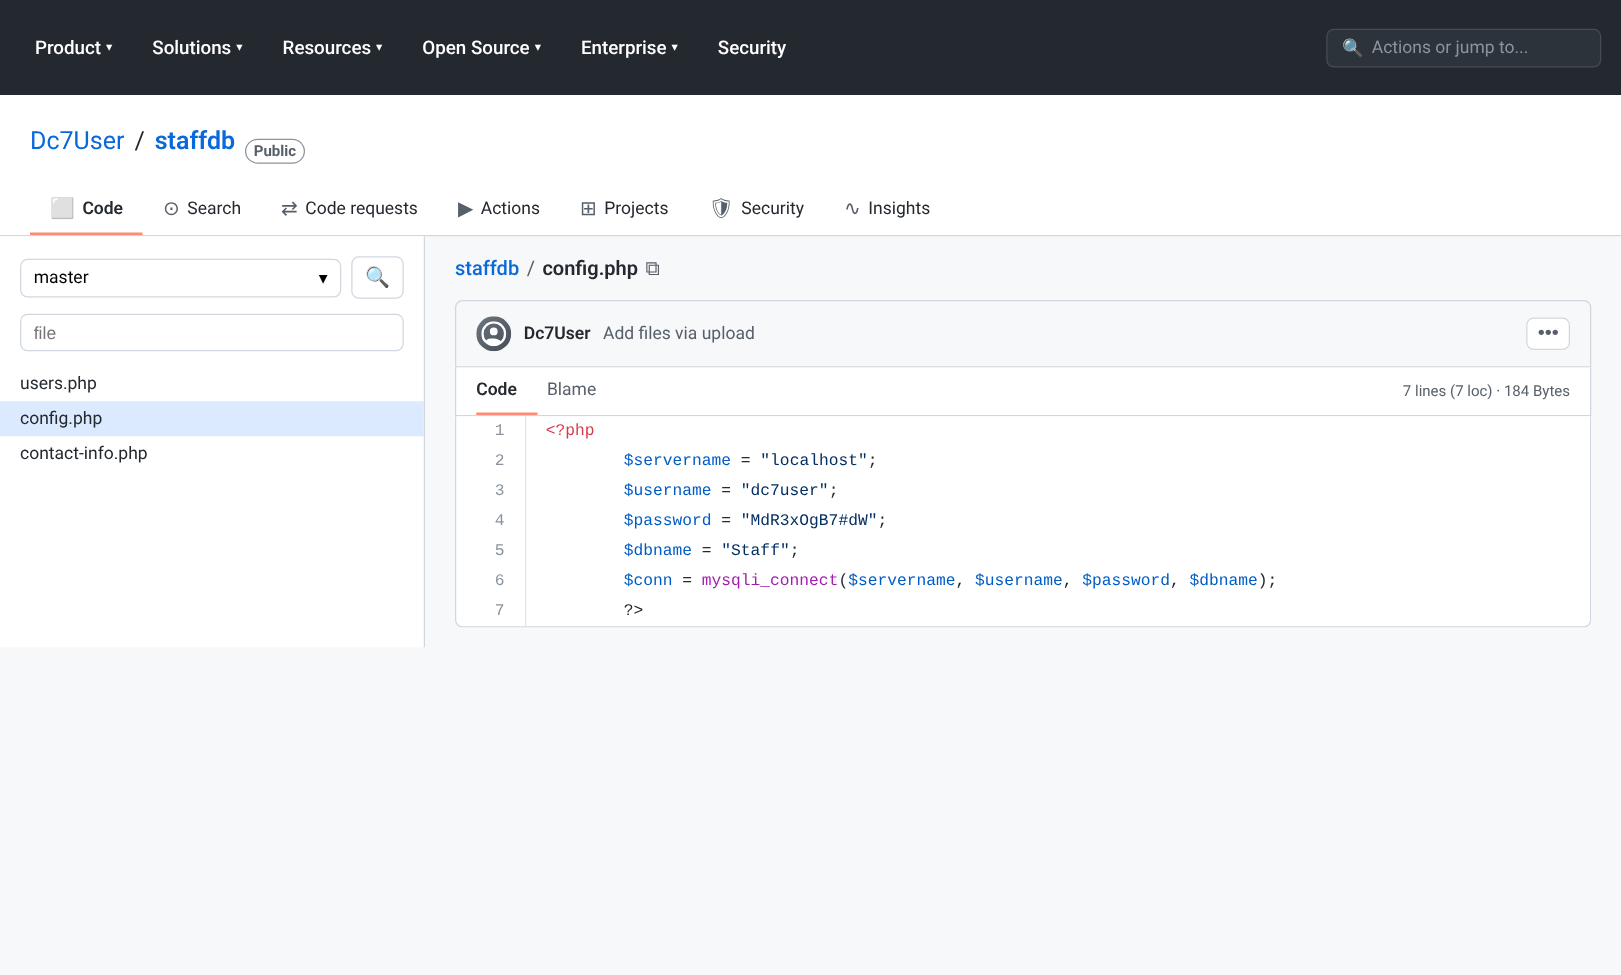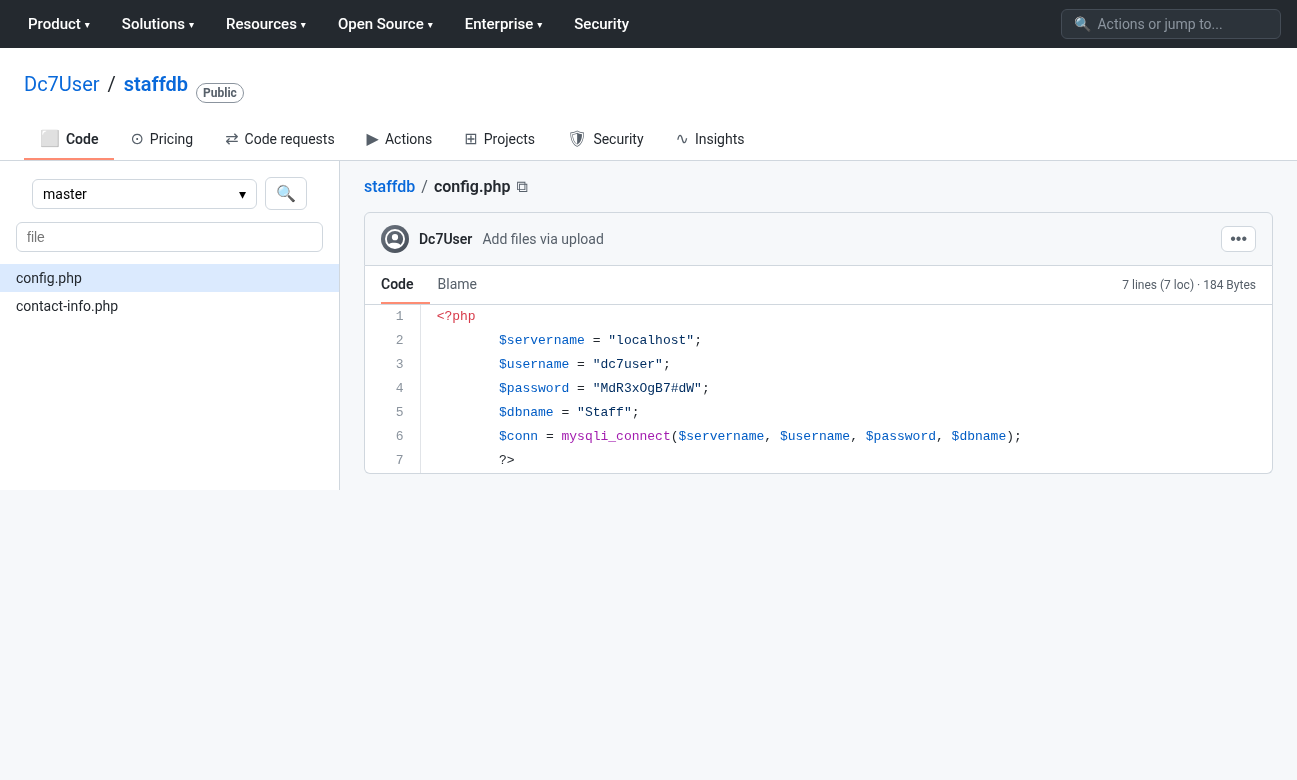--- a/index.html
+++ b/index.html
@@ -1,21 +1,21 @@
 <!DOCTYPE html>
 <html><head>
   <meta charset="utf-8">
   <style>
     * { margin: 0; padding: 0; box-sizing: border-box; }
     body { font-family: -apple-system, BlinkMacSystemFont, 'Segoe UI', Roboto, sans-serif; background: #f6f8fa; font-size: 14px; }
 
     
     .navbar {
       background: #24292f;
-      height: 48px;
+      height: 76px;
       display: flex;
       align-items: center;
       padding: 0 16px;
       gap: 8px;
       position: relative;
     }
     .nav-item {
       color: #fff;
       font-size: 15px;
       font-weight: 500;
@@ -97,21 +97,21 @@
     .sidebar {
       width: 340px;
       min-width: 340px;
       background: #fff;
       border-right: 1px solid #d0d7de;
       padding: 16px 0;
     }
     .sidebar-branch {
       display: flex;
       align-items: center;
-      padding: 0 32px;
+      padding: 0 16px;
       margin-bottom: 12px;
       gap: 8px;
       justify-content: flex-end;
     }
     .branch-select {
       flex: 1;
       border: 1px solid #d0d7de;
       border-radius: 6px;
       padding: 6px 10px;
       font-size: 14px;
@@ -311,21 +311,21 @@
     <span class="repo-name">staffdb</span>
     <span class="public-badge">Public</span>
   </div>
   <div class="repo-tabs">
     <div class="repo-tab active">
       <span class="tab-icon">⬜</span>
       <span>Code</span>
     </div>
     <div class="repo-tab">
       <span class="tab-icon">⊙</span>
-      <span>Pricing</span>
+      <span>Search</span>
     </div>
     <div class="repo-tab">
       <span class="tab-icon">⇄</span>
       <span>Code requests</span>
     </div>
     <div class="repo-tab">
       <span class="tab-icon">▶</span>
 
       <span>Actions</span>
     </div>
@@ -350,20 +350,21 @@
     <div class="sidebar-branch">
       <div class="branch-select">
         <span>master</span>
         <span>▾</span>
       </div>
       <button class="branch-search-btn">🔍</button>
     </div>
     <input class="sidebar-file-input" type="text" placeholder="file" style="">
 
     <div id="file-list">
+        <div class="file-list-item">users.php</div>
         <div class="file-list-item active">config.php</div>
         <div class="file-list-item">contact-info.php</div>
       </div>
   </div>
 
   <div class="file-viewer">
 
     <div class="file-path">
       <span class="file-path-repo">staffdb</span>
       <span class="file-path-sep">/</span>

